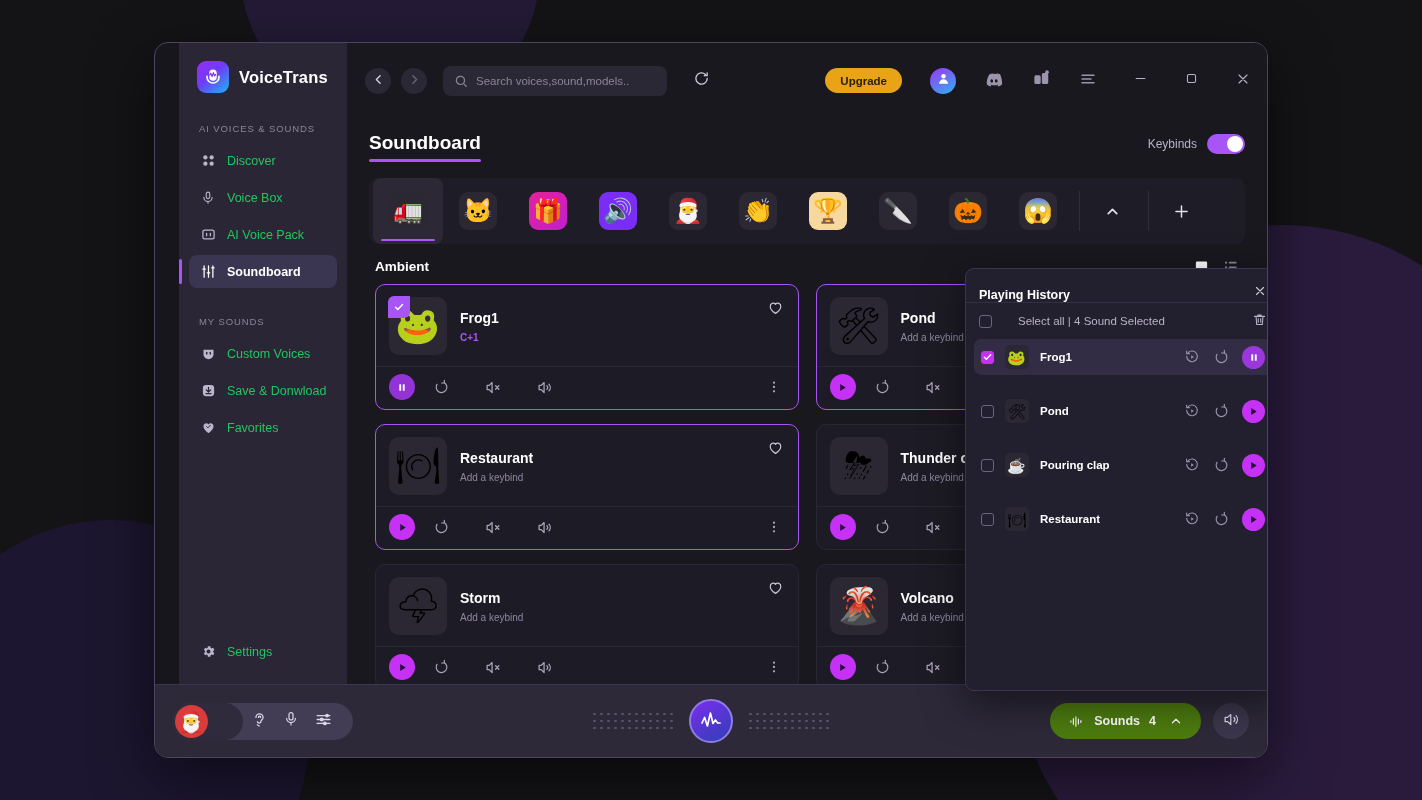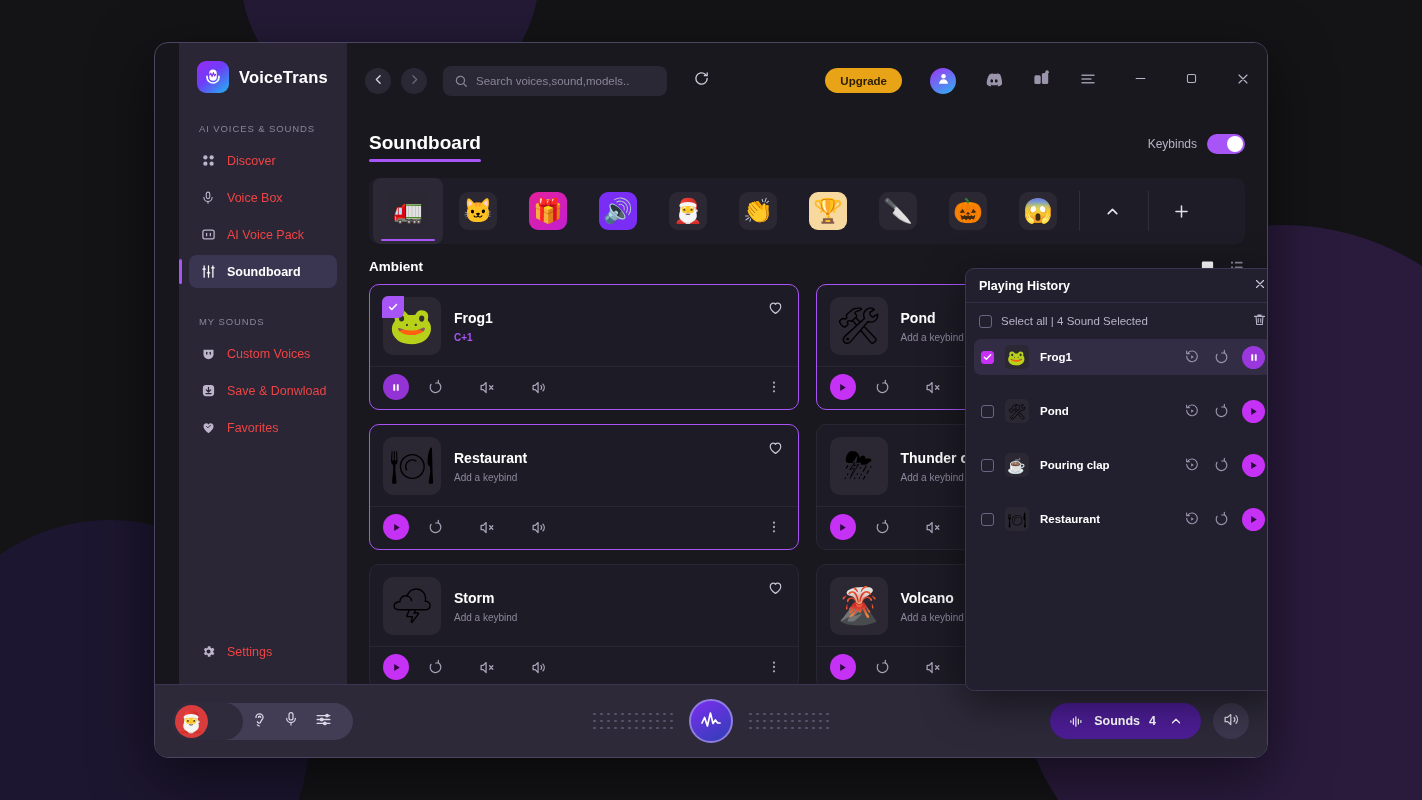--- a/index.html
+++ b/index.html
@@ -45,21 +45,21 @@
   }
   .brand-name { color: #fff; font-size: 16.5px; font-weight: bold; letter-spacing: .2px; }
   .sb-section {
     color: #8b8499; font-size: 9.5px; letter-spacing: .9px;
     padding: 26px 0 8px 20px; font-weight: normal;
   }
   #sidebar .sb-section.first { padding-top: 30px; }
   .sb-item {
     position: relative; display: flex; align-items: center; gap: 11px;
     height: 33px; margin: 2px 10px; padding-left: 11px;
-    border-radius: 8px; color: #ef4444; font-size: 12.5px; cursor: pointer;
+    border-radius: 8px; color: #22c55e; font-size: 12.5px; cursor: pointer;
   }
   .sb-item.active { background: #3a3550; color: #fff; font-weight: bold; }
   .sb-item.active::before {
     content: ""; position: absolute; left: -10px; top: 4px;
     width: 3px; height: 25px; border-radius: 2px; background: #a855f7;
   }
   .sb-ic { width: 16px; height: 16px; display: flex; align-items: center; justify-content: center; color: #bdb5cc; flex-shrink: 0; }
   .sb-item.active .sb-ic { color: #fff; }
   .sb-spacer { flex: 1; }
   .sb-item.settings { margin-bottom: 6px; }
@@ -130,21 +130,21 @@
     width: 38px; height: 38px; border-radius: 9px; background: #2b2833;
     display: flex; align-items: center; justify-content: center; font-size: 24px; line-height: 1;
   }
   .cat-tile.g1 { background: linear-gradient(135deg,#e5209b,#c21ed0); }
   .cat-tile.g2 { background: #7a2ef5; }
   .cat-tile.g3 { background: #f7d9a0; }
   .cat-sep { width: 1px; height: 40px; background: #312d3d; margin: 0 2px 0 6px; }
   .cat-act { width: 60px; height: 66px; display: flex; align-items: center; justify-content: center; color: #e4dff0; cursor: pointer; }
 
   
-  #content { flex: 1; min-height: 0; overflow: hidden; padding: 0 22px; position: relative; }
+  #content { flex: 1; min-height: 0; overflow: hidden; padding: 0 28px; position: relative; }
   #group-head { display: flex; align-items: center; padding: 14px 0 10px 0; }
   #group-title { color: #ffffff; font-size: 13.5px; font-weight: bold; }
   .view-toggle { margin-left: auto; display: flex; align-items: center; gap: 14px; }
   .view-ic { color: #8d869d; cursor: pointer; display: flex; }
   .view-ic.active { color: #ffffff; }
 
   #grid { display: grid; grid-template-columns: 1fr 1fr; gap: 14px 17px; }
   .card {
     background: #1d1b25; border: 1px solid #2a2734; border-radius: 10px; overflow: hidden;
   }
@@ -178,26 +178,26 @@
   .bar-ic.more { margin-left: auto; width: 22px; }
 
   
   #history {
     position: absolute; right: -14px; top: 225px; width: 316px; height: 423px;
     background: #221f2e; border: 1px solid #3b3550; border-radius: 9px;
     display: flex; flex-direction: column; overflow: hidden;
     box-shadow: 0 12px 40px rgba(0,0,0,.5); z-index: 20;
   }
   #hist-head {
-    height: 34px; display: flex; align-items: center; padding: 0 13px;
+    height: 34px; display: flex; align-items: flex-end; padding: 0 13px;
     border-bottom: 1px solid #342f47; flex-shrink: 0;
   }
   #hist-title { color: #fff; font-size: 12.5px; font-weight: bold; }
   #hist-close { margin-left: auto; color: #cfc9dc; cursor: pointer; display: flex; }
-  #hist-select { height: 36px; display: flex; align-items: center; padding: 0 13px; gap: 9px; flex-shrink: 0; }
+  #hist-select { height: 36px; display: flex; align-items: center; padding: 0 13px; gap: 26px; flex-shrink: 0; }
   .cbox { width: 13px; height: 13px; border-radius: 3px; border: 1.5px solid #6c6483; flex-shrink: 0; cursor: pointer; }
   .cbox.on { background: #c531f5; border-color: #c531f5; display: flex; align-items: center; justify-content: center; }
   #hist-select-label { color: #b8b2c6; font-size: 11.5px; }
   #hist-trash { margin-left: auto; color: #b8b2c6; cursor: pointer; display: flex; }
   #hist-list { flex: 1; min-height: 0; overflow: hidden; padding: 0 8px; }
   .hrow { height: 36px; display: flex; align-items: center; gap: 11px; padding: 0 7px; border-radius: 7px; margin-bottom: 18px; }
   .hrow.active { background: #322c45; }
   .hthumb { width: 24px; height: 24px; border-radius: 5px; background: #2b2833; display: flex; align-items: center; justify-content: center; font-size: 15px; line-height: 1; flex-shrink: 0; }
   .hname { color: #fff; font-size: 11.5px; font-weight: bold; }
   .hright { margin-left: auto; display: flex; align-items: center; gap: 13px; }
@@ -226,21 +226,21 @@
   .dots { display: grid; grid-template-columns: repeat(12, 7px); grid-template-rows: repeat(3, 7px); }
   .dots i { width: 2.5px; height: 2.5px; border-radius: 50%; background: #59536b; display: block; margin: auto; }
   #wave-logo {
     width: 44px; height: 44px; border-radius: 50%;
     background: linear-gradient(150deg,#7c2df0,#2f3fb5);
     border: 2px solid #8f7de0;
     display: flex; align-items: center; justify-content: center;
   }
   #bb-right { margin-left: auto; display: flex; align-items: center; gap: 12px; z-index: 2; }
   #sounds-btn {
-    height: 36px; padding: 0 18px; border-radius: 18px; background: #4c1d95;
+    height: 36px; padding: 0 18px; border-radius: 18px; background: #4d7c0f;
     display: flex; align-items: center; gap: 9px; cursor: pointer; border: 0;
     color: #fff; font-size: 12.5px; font-weight: bold; font-family: "Liberation Sans", sans-serif;
   }
   #speaker-btn {
     width: 36px; height: 36px; border-radius: 50%; background: #3c374d;
     display: flex; align-items: center; justify-content: center; color: #ddd8e8; cursor: pointer;
   }
   .em { font-size: inherit; line-height: 1; }
 </style>
 </head>

